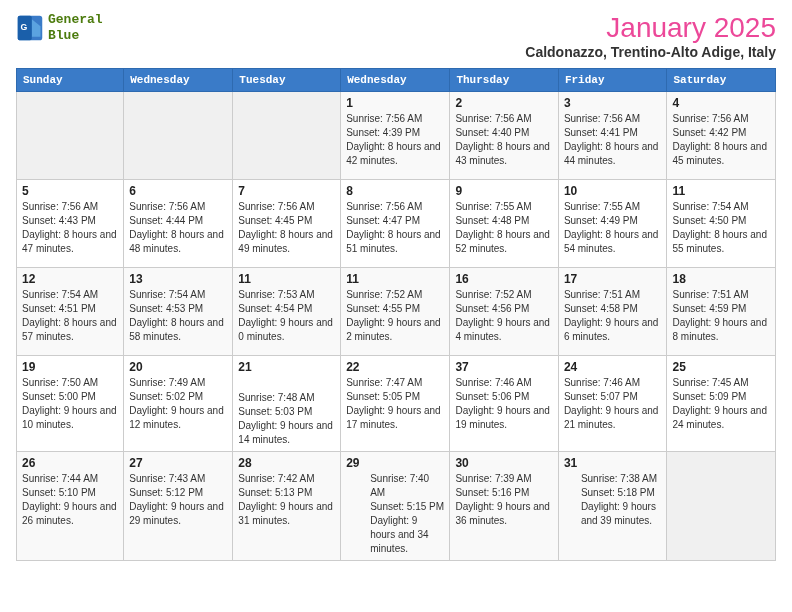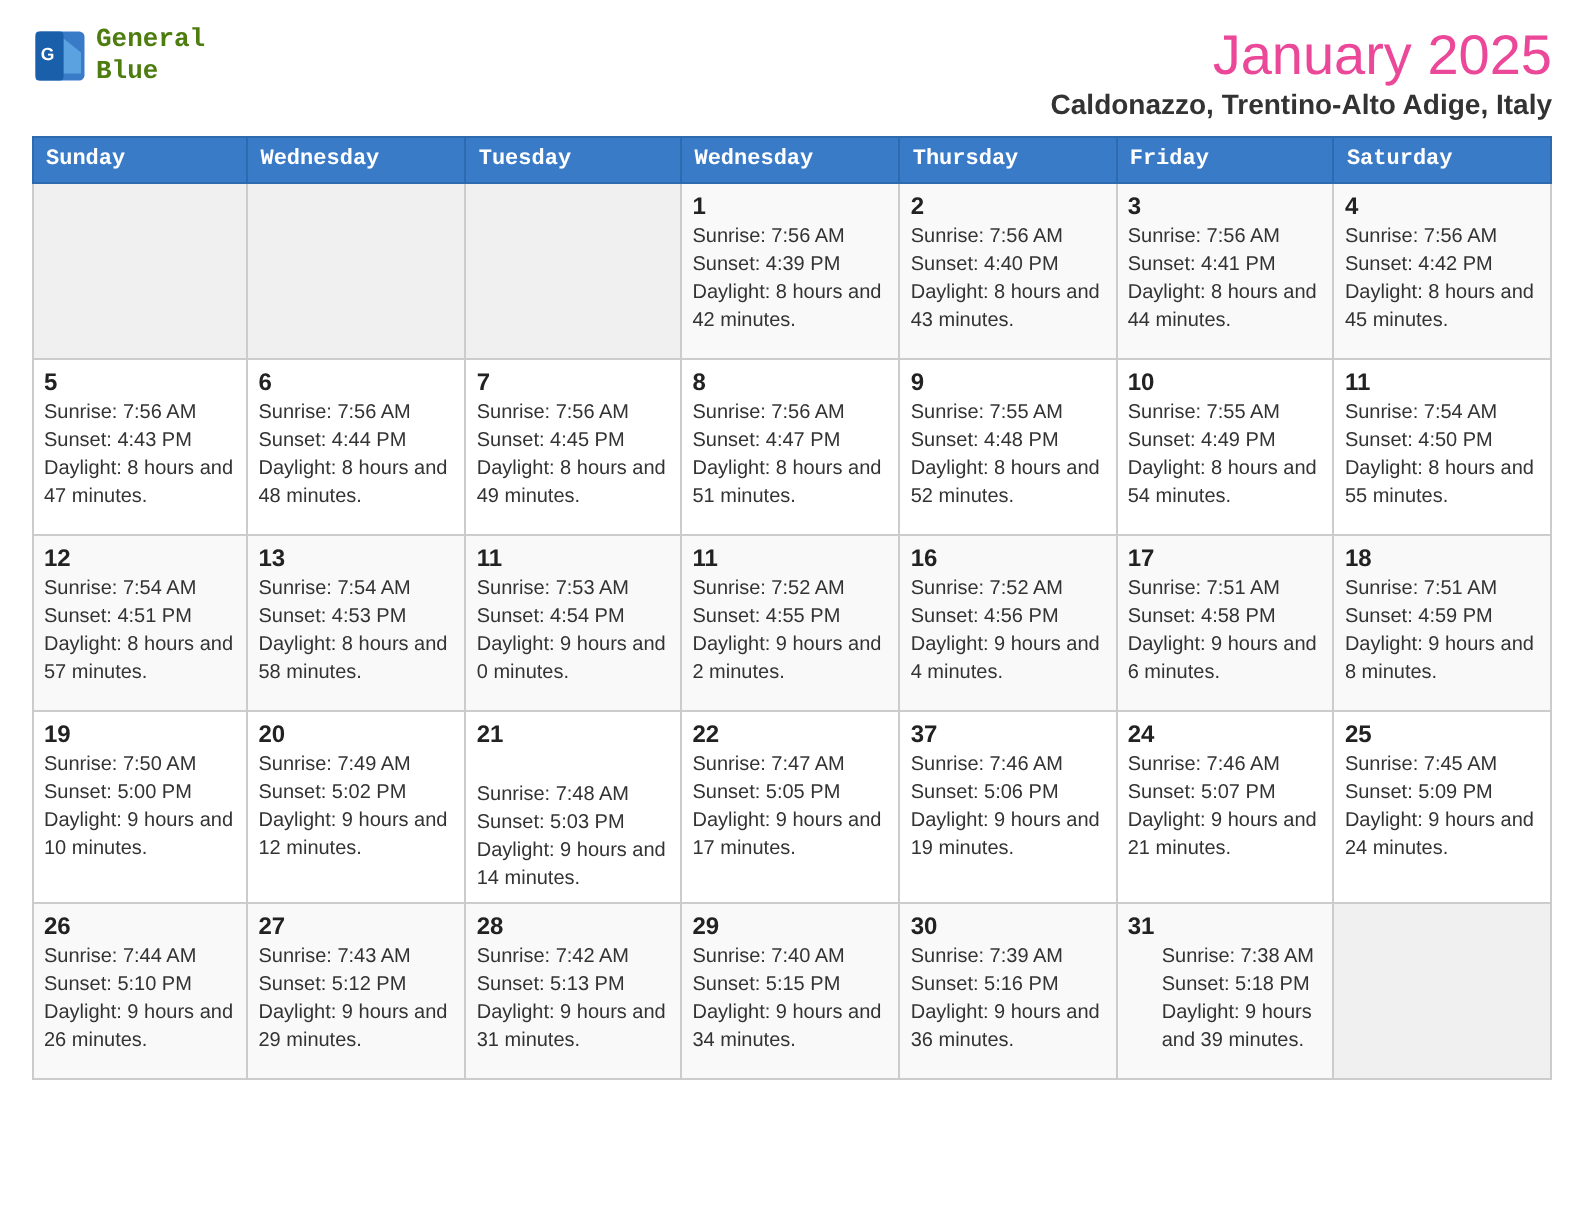--- a/index.html
+++ b/index.html
@@ -303,21 +303,21 @@
 Daylight: 9 hours and 29 minutes.</div>
           </td>
           <td>
             <span class="day-num">28</span>
             <div class="day-info" style="white-space: pre-line;">Sunrise: 7:42 AM
 Sunset: 5:13 PM
 Daylight: 9 hours and 31 minutes.</div>
           </td>
           <td>
             <span class="day-num">29</span>
-            <div class="day-info" style="white-space: pre-line;">Sunrise: 7:40 AM
+            <div class="day-info" style="white-space: pre-line; margin-left: 24px;">Sunrise: 7:40 AM
 Sunset: 5:15 PM
 Daylight: 9 hours and 34 minutes.</div>
           </td>
           <td>
             <span class="day-num">30</span>
             <div class="day-info" style="white-space: pre-line;">Sunrise: 7:39 AM
 Sunset: 5:16 PM
 Daylight: 9 hours and 36 minutes.</div>
           </td>
           <td>

